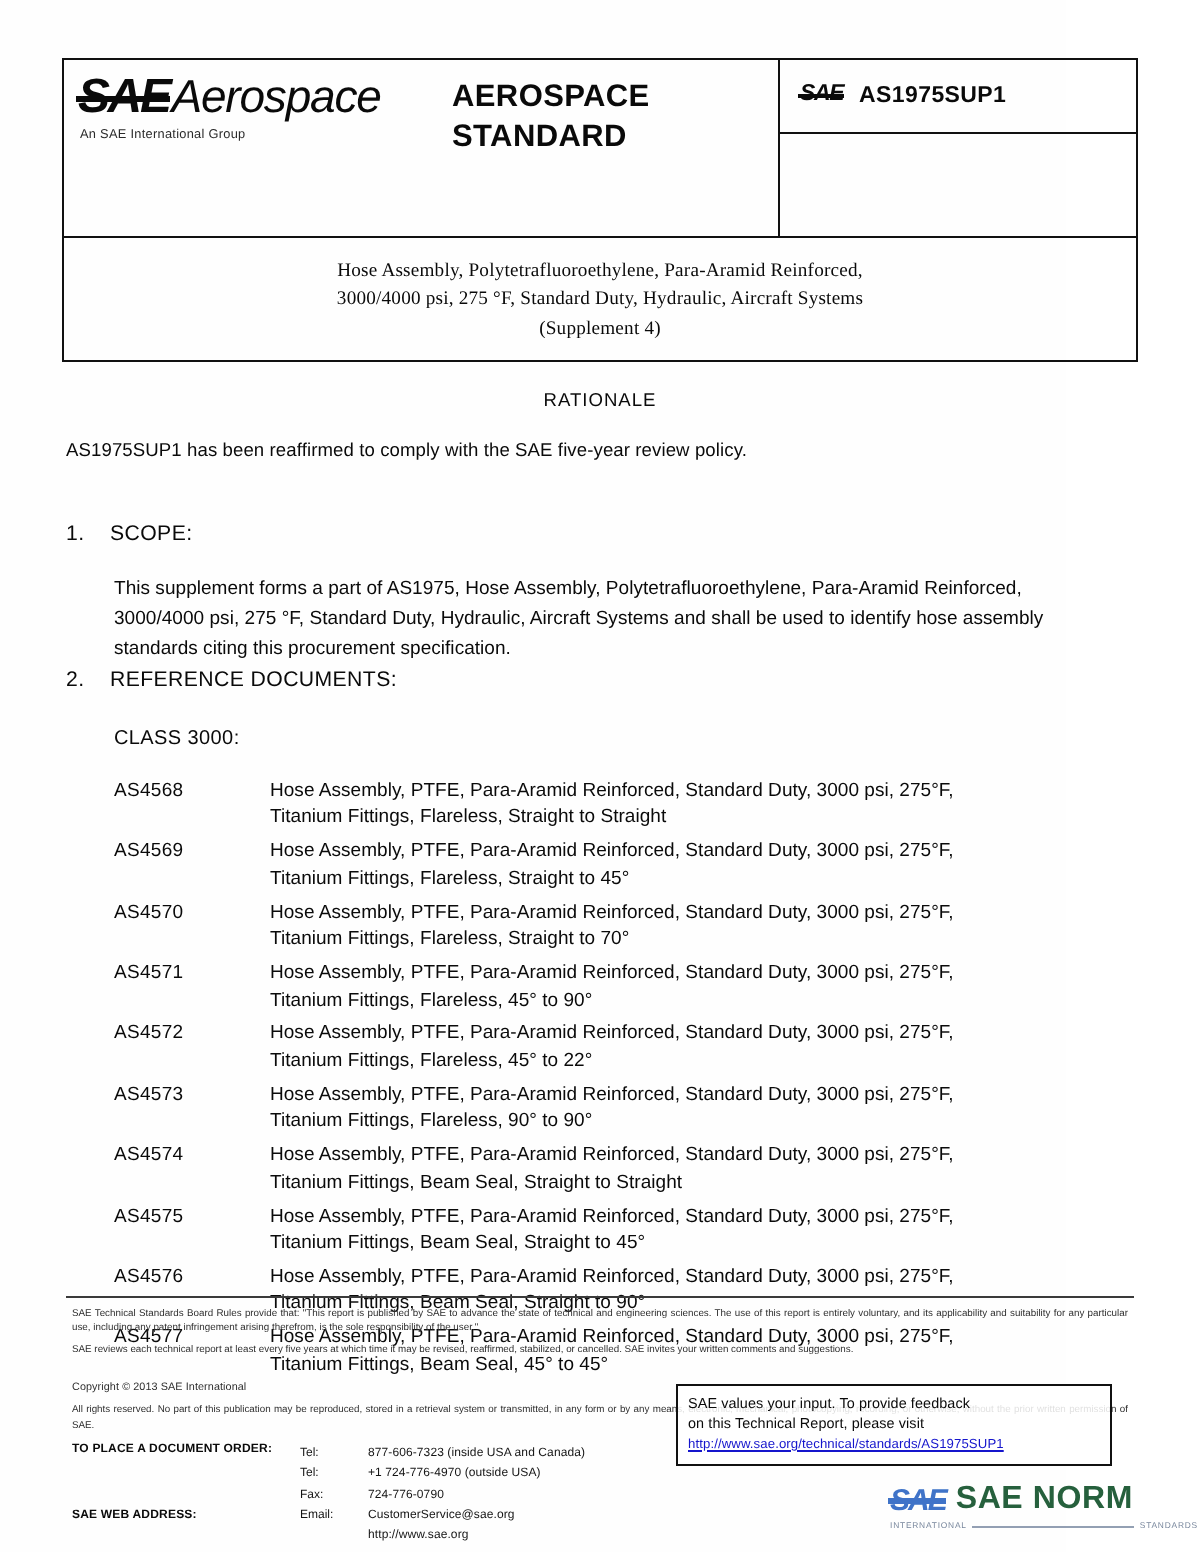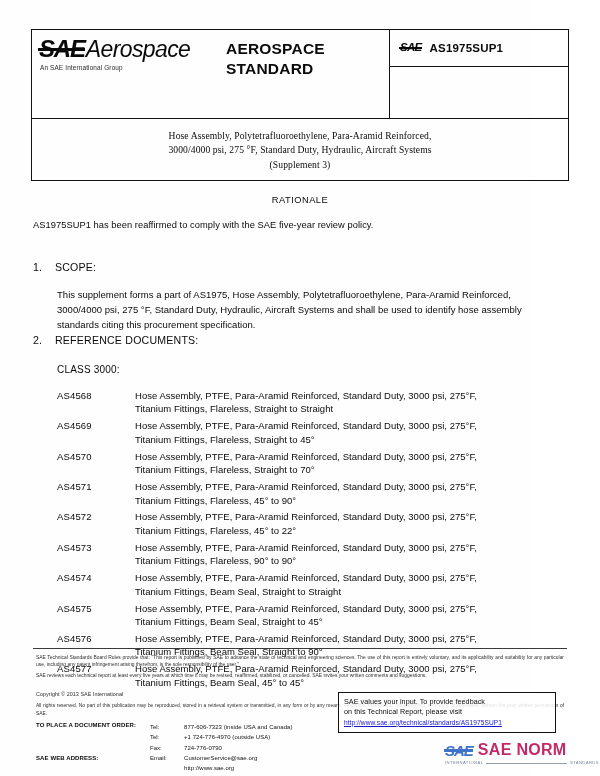--- a/index.html
+++ b/index.html
@@ -355,21 +355,21 @@
     content: "";
     position: absolute;
     left: 0; right: 1px;
     top: 45%;
     height: 2.4px;
     background: #2f68c4;
   }
   .wm-text {
     font-weight: bold;
     font-size: 16px;
-    color: #be185d;
+    color: #14532d;
     letter-spacing: 0.3px;
     line-height: 1;
   }
   .wm-sub {
     display: flex;
     justify-content: space-between;
     margin-top: 2px;
     padding: 0 1px;
   }
   .wm-sub span {
@@ -409,21 +409,21 @@
         <div class="hdr-docnum">
           <span class="sae-mark-sm">SAE</span>
           <span class="docnum-text">AS1975SUP1</span>
         </div>
       </div>
     </div>
 
     <div class="hdr-subject">
       <div>Hose Assembly, Polytetrafluoroethylene, Para-Aramid Reinforced,</div>
       <div>3000/4000 psi, 275 °F, Standard Duty, Hydraulic, Aircraft Systems</div>
-      <div>(Supplement 3)</div>
+      <div>(Supplement 4)</div>
     </div>
   </div>
 
   <div class="rationale-head">RATIONALE</div>
   <div class="rationale-body">AS1975SUP1 has been reaffirmed to comply with the SAE five-year review policy.</div>
 
   <div class="sec" id="sec-scope">
     <span class="num">1.</span>
     <span class="ttl">SCOPE:</span>
   </div>

